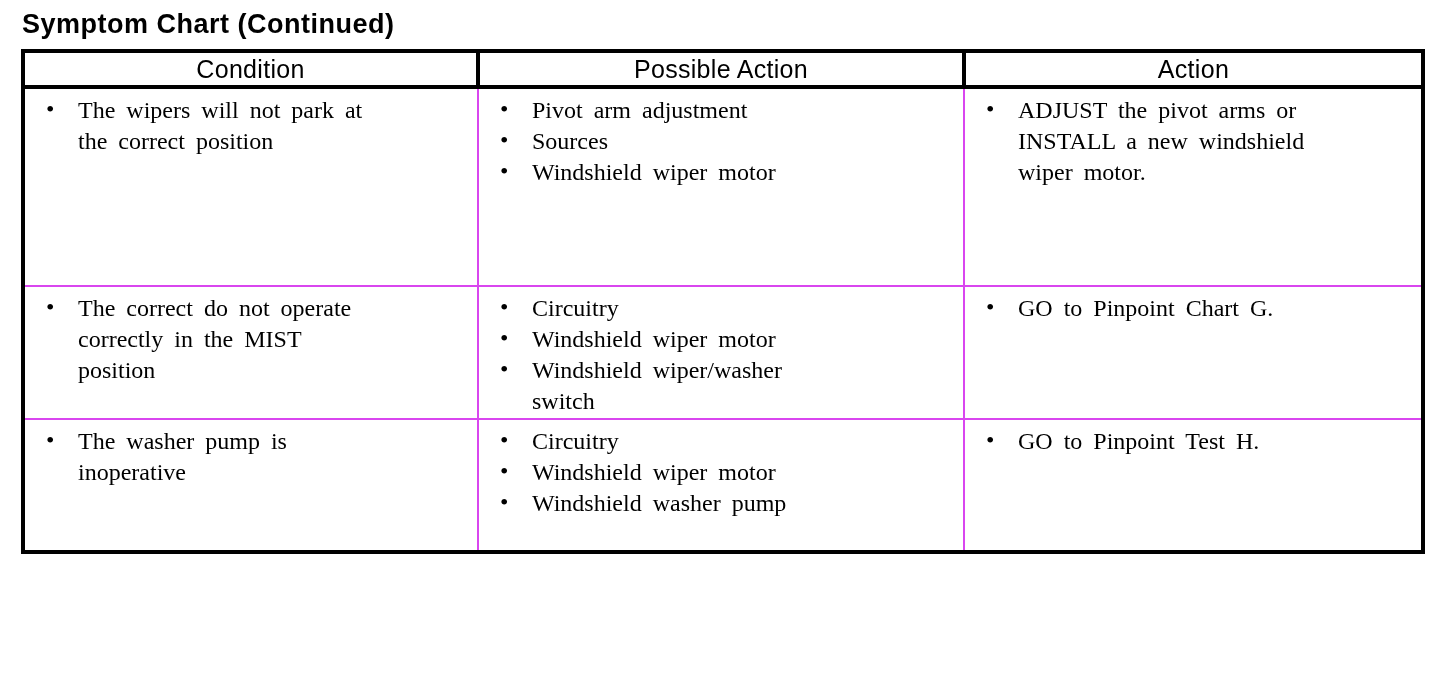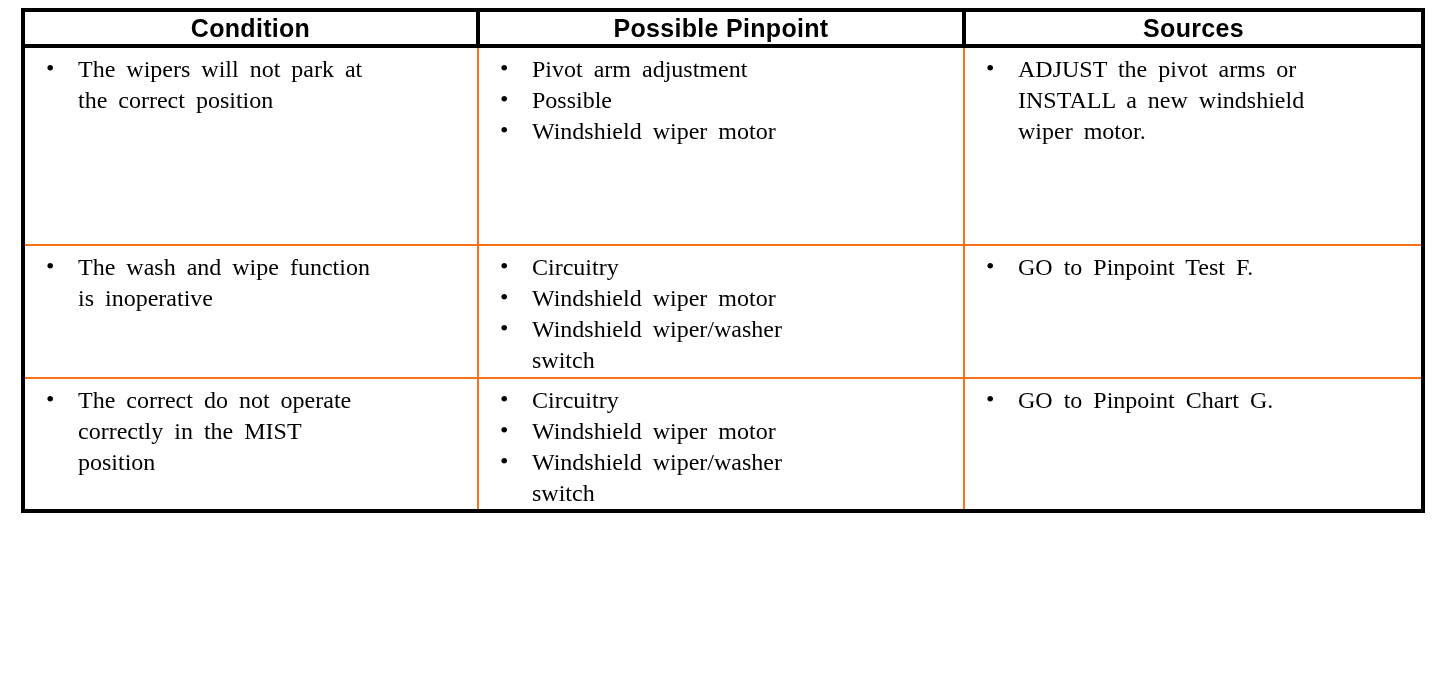--- a/index.html
+++ b/index.html
@@ -30,30 +30,30 @@
     table-layout: fixed;
     width: 1400px;
     border: 4px solid #000;
   }
   table.symptom-table col.c1 { width: 455px; }
   table.symptom-table col.c2 { width: 486px; }
   table.symptom-table col.c3 { width: 459px; }
   thead th {
     border: 4px solid #000;
     font-family: "Liberation Sans", sans-serif;
-    font-weight: bold;
+    font-weight: normal;
     font-size: 25px;
     height: 32px;
     text-align: center;
     vertical-align: middle;
     padding: 0;
     letter-spacing: 0.3px;
   }
   tbody td {
-    border: 2px solid #f97316;
+    border: 2px solid #d946ef;
     vertical-align: top;
     padding: 6px 6px 0 12px;
   }
   
   tbody tr:nth-child(1) td { height: 190px; }
   tbody tr:nth-child(2) td { height: 125px; }
   tbody tr:nth-child(3) td { height: 124px; }
   tbody tr:nth-child(4) td { height: 88px; }
   ul.bullet-list {
     margin: 0;
@@ -73,74 +73,56 @@
     content: "\2022";
     position: absolute;
     left: 9px;
     top: -1px;
   }
 </style>
 </head>
 <body>
 
 <div class="page">
+  <h1 class="doc-title">Symptom Chart (Continued)</h1>
 
   <table class="symptom-table">
     <colgroup>
       <col class="c1">
         <col class="c2">
         <col class="c3">
     </colgroup>
     <thead>
       <tr>
         <th>Condition</th>
-        <th>Possible Pinpoint</th>
-        <th>Sources</th>
+        <th>Possible Action</th>
+        <th>Action</th>
       </tr>
     </thead>
     <tbody>
   <tr>
     <td>
             <ul class="bullet-list">
               <li>The wipers will not park at the correct position</li>
             </ul>
           </td>
     <td>
             <ul class="bullet-list">
               <li>Pivot arm adjustment</li>
-              <li>Possible</li>
+              <li>Sources</li>
               <li>Windshield wiper motor</li>
             </ul>
           </td>
     <td>
             <ul class="bullet-list">
               <li>ADJUST the pivot arms or INSTALL a new windshield wiper motor.</li>
             </ul>
           </td>
   </tr>
 
-  <tr>
-    <td>
-            <ul class="bullet-list">
-              <li>The wash and wipe function is inoperative</li>
-            </ul>
-          </td>
-    <td>
-            <ul class="bullet-list">
-              <li>Circuitry</li>
-              <li>Windshield wiper motor</li>
-              <li>Windshield wiper/washer switch</li>
-            </ul>
-          </td>
-    <td>
-            <ul class="bullet-list">
-              <li>GO to Pinpoint Test F.</li>
-            </ul>
-          </td>
-  </tr>
 
   <tr>
     <td>
             <ul class="bullet-list">
               <li>The correct do not operate correctly in the MIST position</li>
             </ul>
           </td>
     <td>
             <ul class="bullet-list">
               <li>Circuitry</li>
@@ -148,15 +130,34 @@
               <li>Windshield wiper/washer switch</li>
             </ul>
           </td>
     <td>
             <ul class="bullet-list">
               <li>GO to Pinpoint Chart G.</li>
             </ul>
           </td>
   </tr>
 
+  <tr>
+    <td>
+            <ul class="bullet-list">
+              <li>The washer pump is inoperative</li>
+            </ul>
+          </td>
+    <td>
+            <ul class="bullet-list">
+              <li>Circuitry</li>
+              <li>Windshield wiper motor</li>
+              <li>Windshield washer pump</li>
+            </ul>
+          </td>
+    <td>
+            <ul class="bullet-list">
+              <li>GO to Pinpoint Test H.</li>
+            </ul>
+          </td>
+  </tr>
 </tbody>
   </table>
 </div>
 
 </body></html>

